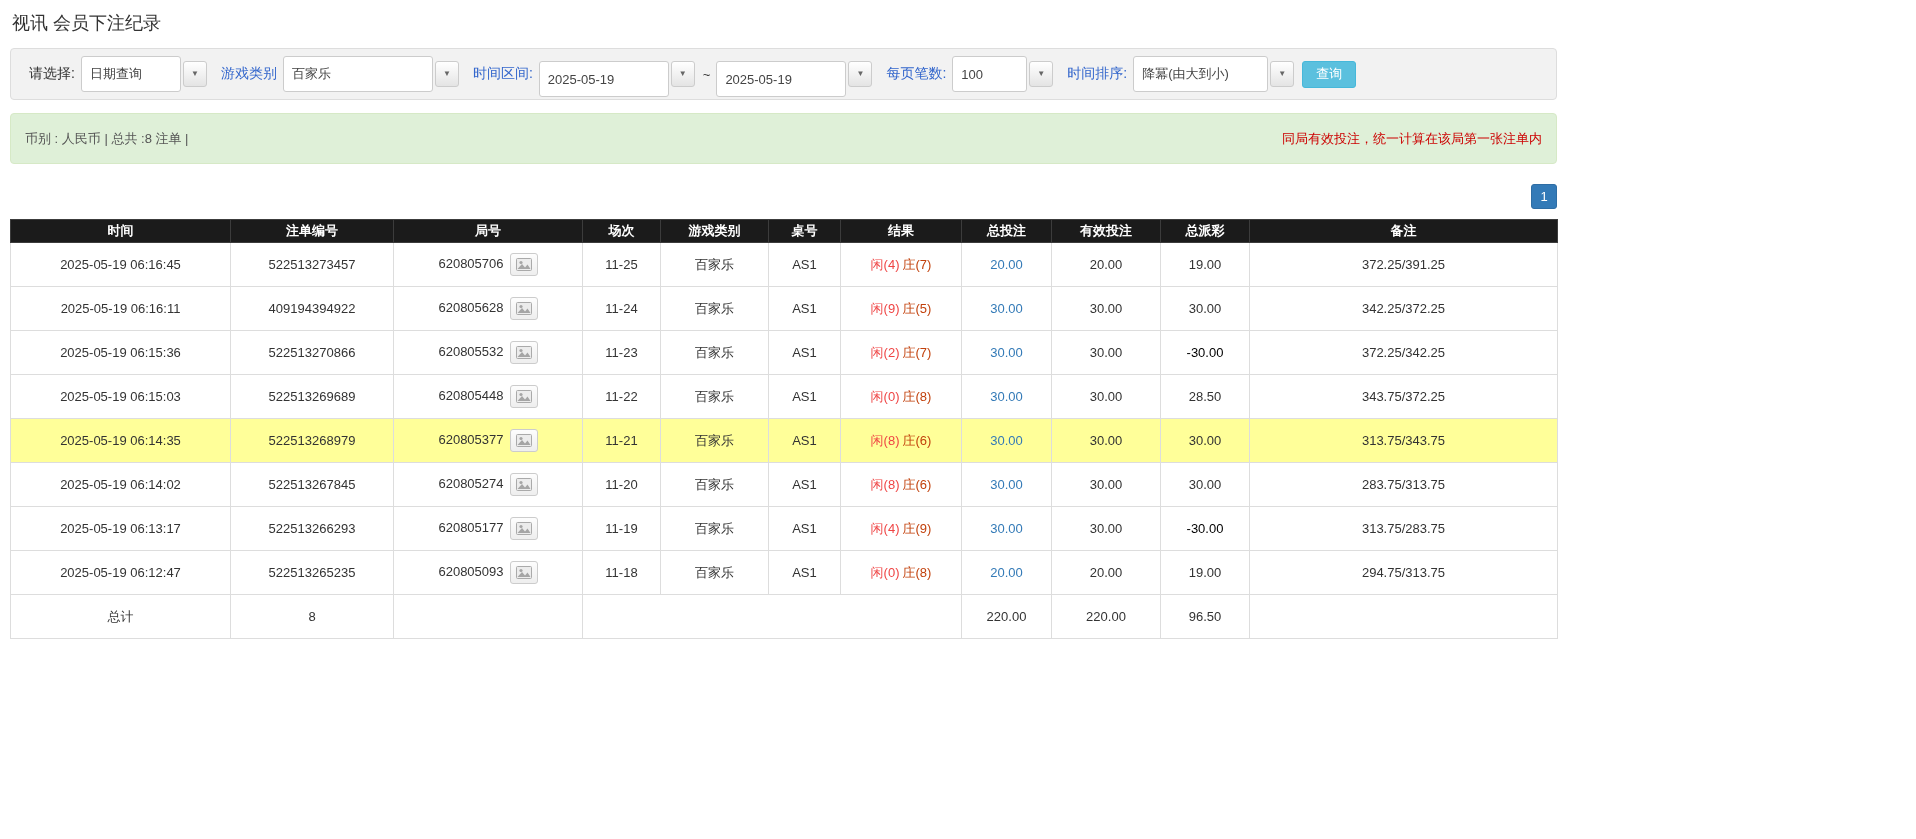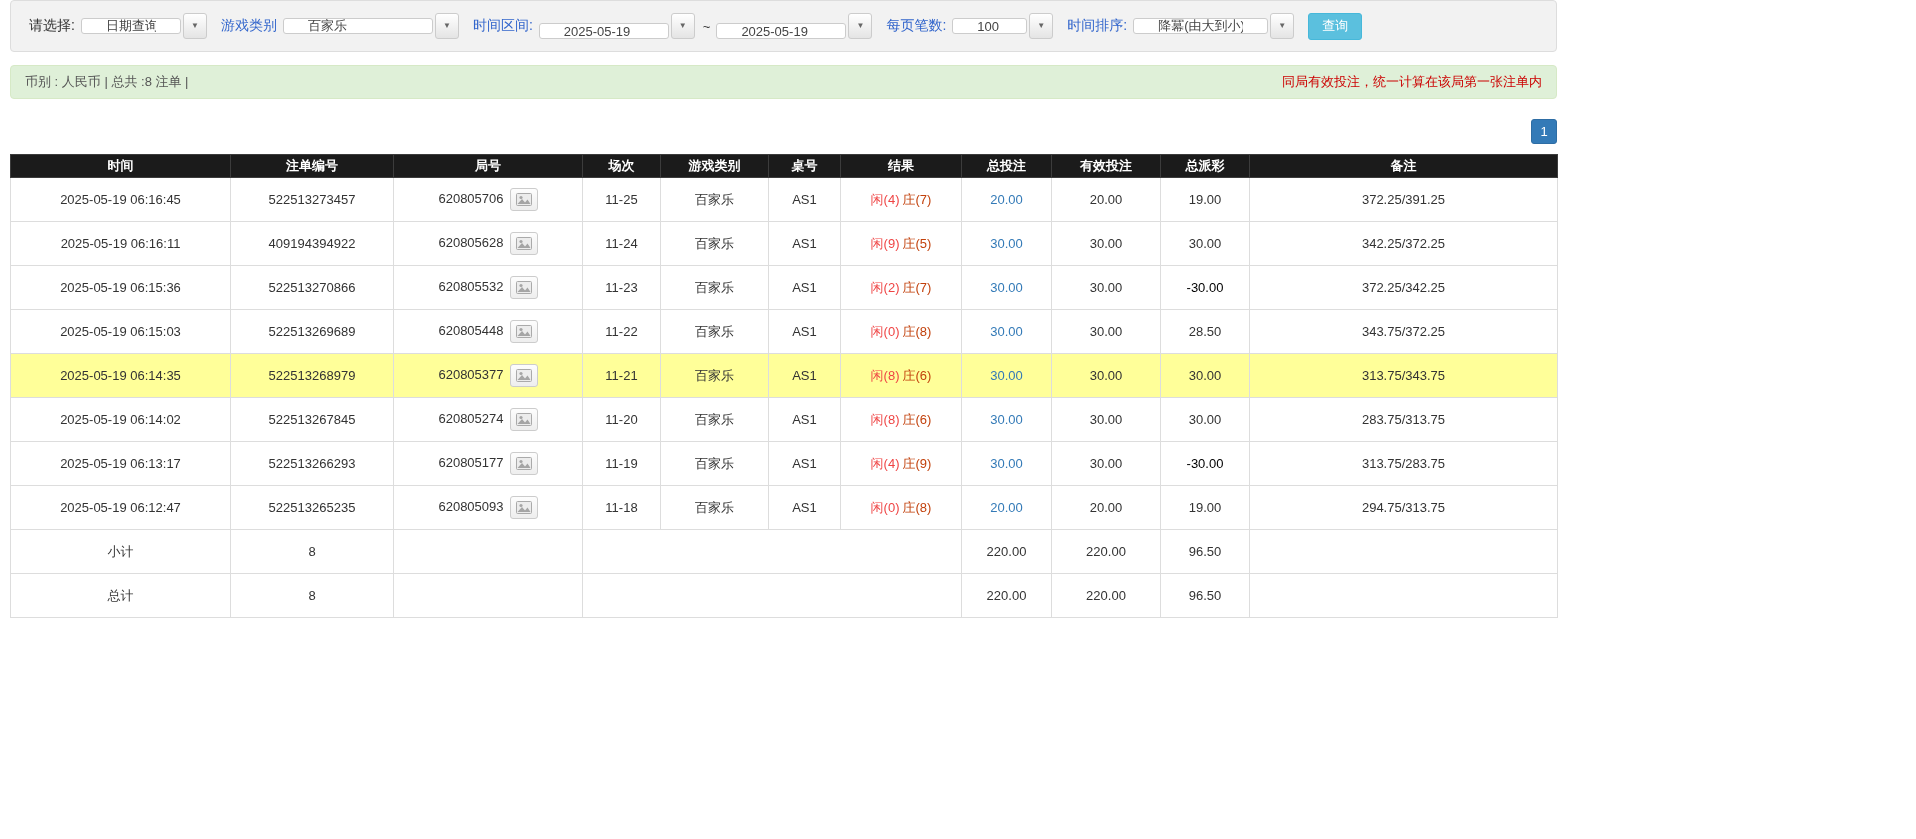--- a/index.html
+++ b/index.html
@@ -18,44 +18,44 @@
   .filter-bar {
     display: flex; align-items: center;
     background: #f2f2f2; border: 1px solid #ddd; border-radius: 4px;
     padding: 12px 10px 12px 18px; height: 52px;
   }
   .flabel { font-size: 14px; color: #3366cc; margin-right: 6px; white-space: nowrap; }
   .flabel.dark { color: #333; }
   .group-gap { margin-left: 14px; }
   .combo { display: inline-flex; align-items: center; }
   .combo-input {
-    height: 16px; border: 1px solid #ccc; border-radius: 3px;
-    padding: 0 24px; font-size: 13px; color: #444; background: #fff; font-family: inherit;
+    height: 36px; border: 1px solid #ccc; border-radius: 3px;
+    padding: 0 8px; font-size: 13px; color: #444; background: #fff; font-family: inherit;
   }
   .combo-btn {
     height: 26px; width: 24px; margin-left: 2px; padding: 0;
     border: 1px solid #ccc; border-radius: 3px;
     background: linear-gradient(#ffffff, #e4e4e4);
     cursor: pointer; display: inline-flex; align-items: center; justify-content: center;
   }
   .caret { font-size: 8px; color: #666; line-height: 1; }
   .w100 { width: 100px; } .w150 { width: 150px; } .w130 { width: 130px; margin-top: 10px; }
   .w75  { width: 75px;  } .w135 { width: 135px; }
   .tilde { font-size: 13px; color: #333; margin: 0 6px 0 8px; }
   .search-btn {
-    margin-left: 14px; height: 27px; padding: 0 13px;
+    margin-left: 8px; height: 27px; padding: 0 13px;
     background: #5bc0de; border: 1px solid #46b8da; border-radius: 3px;
     color: #fff; font-size: 13px; cursor: pointer; font-family: inherit;
   }
 
   
   .summary-bar {
     margin-top: 13px; display: flex; justify-content: space-between; align-items: center;
     background: #dff0d8; border: 1px solid #d6e9c6; border-radius: 4px;
-    padding: 11px 14px; font-size: 13px; height: 34px;
+    padding: 11px 14px; font-size: 13px; height: 51px;
   }
   .summary-left { color: #555; }
   .summary-right { color: #cc0000; }
 
   
   .pagination { margin-top: 20px; text-align: right; }
   .page-btn {
     display: inline-block; min-width: 26px; padding: 4px 6px;
     background: #337ab7; border: 1px solid #2e6da4; border-radius: 3px;
     color: #fff; font-size: 13px; text-align: center; cursor: pointer;
@@ -83,20 +83,21 @@
     border: 1px solid #ccc; border-radius: 3px;
     background: linear-gradient(#fdfdfd, #eeeeee); cursor: pointer;
   }
   tfoot td { background: #9d9d9d; color: #fff; height: 31px; border: 1px solid #d8d8d8; font-size: 13px; }
 </style>
 </head>
 <body>
 
 <div class="content">
 
+  <h1 class="page-title">视讯 会员下注纪录</h1>
 
   <div class="filter-bar">
     <span class="flabel dark">请选择:</span>
     <span class="combo">
       <input class="combo-input w100" value="日期查询" style="">
       <button class="combo-btn">
           <span class="caret">▼</span>
         </button>
     </span>
 
@@ -361,30 +362,20 @@
       <span class="player">闲(0)</span><span class="banker">庄(8)</span>
     </td>
     <td class="bet-link">20.00</td>
     <td>20.00</td>
     <td>19.00</td>
     <td>294.75/313.75</td>
   </tr>
       </tbody>
     <tfoot>
       <tr>
-        <td>小计</td>
-        <td>8</td>
-        <td></td>
-        <td colspan="4"></td>
-        <td>220.00</td>
-        <td>220.00</td>
-        <td>96.50</td>
-        <td></td>
-      </tr>
-      <tr>
         <td>总计</td>
         <td>8</td>
         <td></td>
         <td colspan="4"></td>
         <td>220.00</td>
         <td>220.00</td>
         <td>96.50</td>
         <td></td>
       </tr>
     </tfoot>

